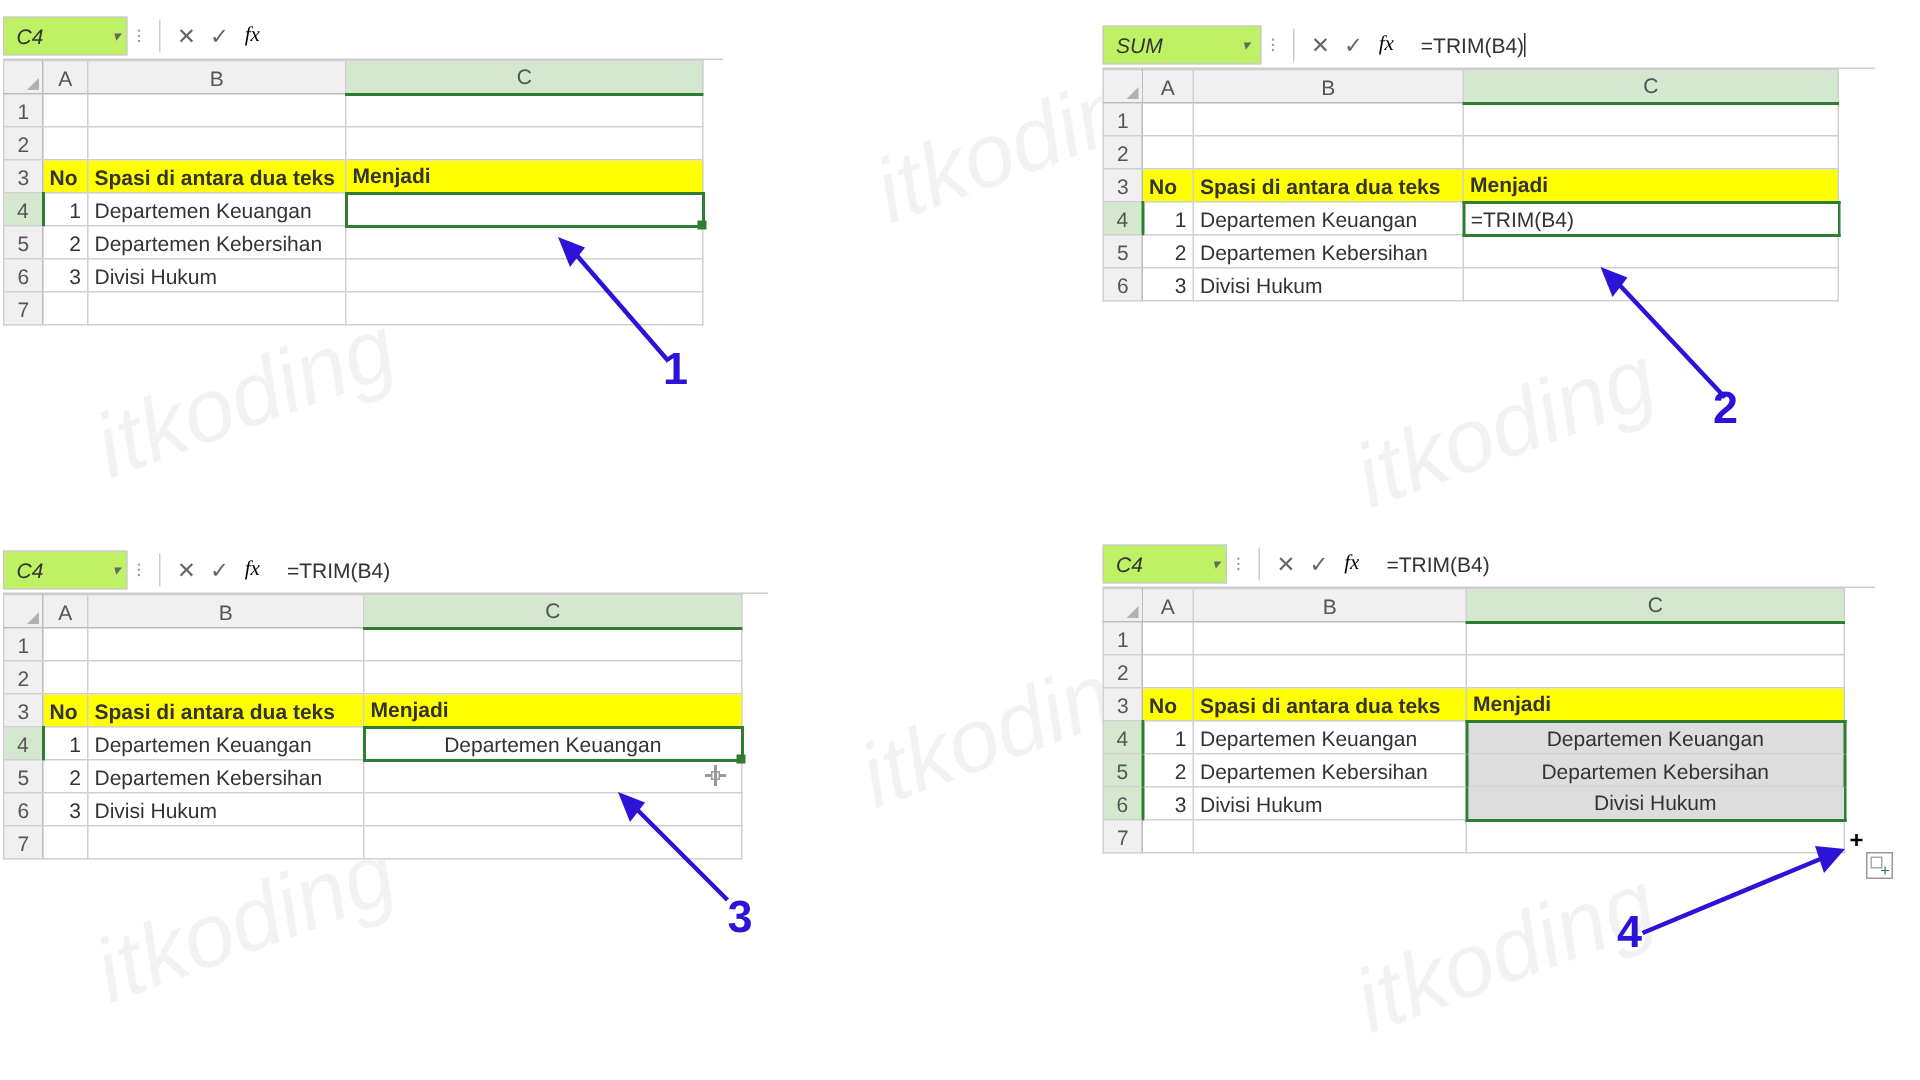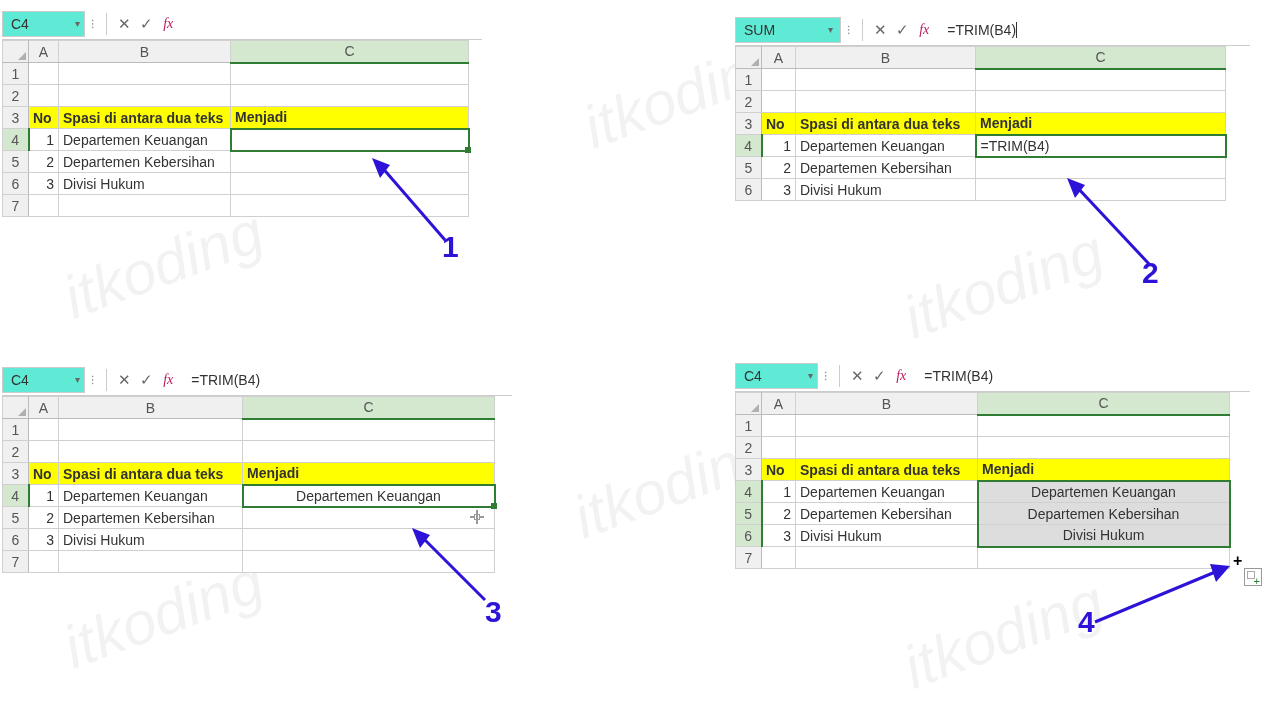--- a/index.html
+++ b/index.html
@@ -3,28 +3,28 @@
 <meta charset="utf-8">
 <style>
 * { box-sizing: border-box; margin: 0; padding: 0; }
 body { font-family: 'Segoe UI', Arial, sans-serif; font-size: 13px; background: #fff; width: 1280px; height: 720px; position: relative; color: #333; }
 
 .watermark { position: absolute; font-size: 60px; color: rgba(0,0,0,0.05); font-weight: 400; transform: rotate(-20deg); font-style: italic; pointer-events: none; }
 
 .panel { position: absolute; background: #fff; }
 
 .formula-bar { display: flex; align-items: center; height: 32px; background: #fff; border-bottom: 1px solid #ccc; }
-.name-box { background: #5eead4; border: 1px solid #ccc; height: 26px; display: flex; align-items: center; padding: 0 4px; }
+.name-box { background: #bef264; border: 1px solid #ccc; height: 26px; display: flex; align-items: center; padding: 0 4px; font-style: italic; }
 .name-box-text { width: 40px; padding-left: 4px; font-size: 14px; }
 .name-box-arrow { color: #666; font-size: 10px; margin-left: 28px; }
 .name-box-sum { width: 60px; }
 .fb-separator { width: 1px; height: 22px; background: #ccc; margin: 0 6px; }
 .fb-dots { color: #999; font-size: 12px; margin: 0 6px; }
 .fb-btn { width: 22px; height: 22px; display: flex; align-items: center; justify-content: center; color: #666; font-size: 15px; }
-.fb-fx { font-style: italic; font-family: Georgia, serif; font-size: 14px; color: #be185d; }
+.fb-fx { font-style: italic; font-family: Georgia, serif; font-size: 14px; color: #000000; }
 .fb-formula { flex: 1; padding-left: 12px; font-size: 14px; }
 .fb-formula .cursor { border-right: 1px solid #333; animation: none; }
 
 .sheet { border-collapse: collapse; table-layout: fixed; }
 .sheet td, .sheet th { border: 1px solid #d0d0d0; height: 22px; font-size: 14px; padding: 0; }
 .sheet .corner { width: 26px; height: 20px; background: #f0f0f0; border-right: 1px solid #bbb; border-bottom: 1px solid #bbb; position: relative; }
 .sheet .corner::after { content:''; position:absolute; right:2px; bottom:2px; width:0; height:0; border-left:8px solid transparent; border-bottom:8px solid #b0b0b0; }
 .sheet .col-head { background: #f0f0f0; text-align: center; font-weight: 400; color: #555; border-bottom: 1px solid #bbb; }
 .sheet .col-head.sel { background: #d4e8d0; border-bottom: 2px solid #2e7d32; }
 .sheet .row-head { background: #f0f0f0; text-align: center; font-weight: 400; color: #555; border-right: 1px solid #bbb; width: 26px; }

